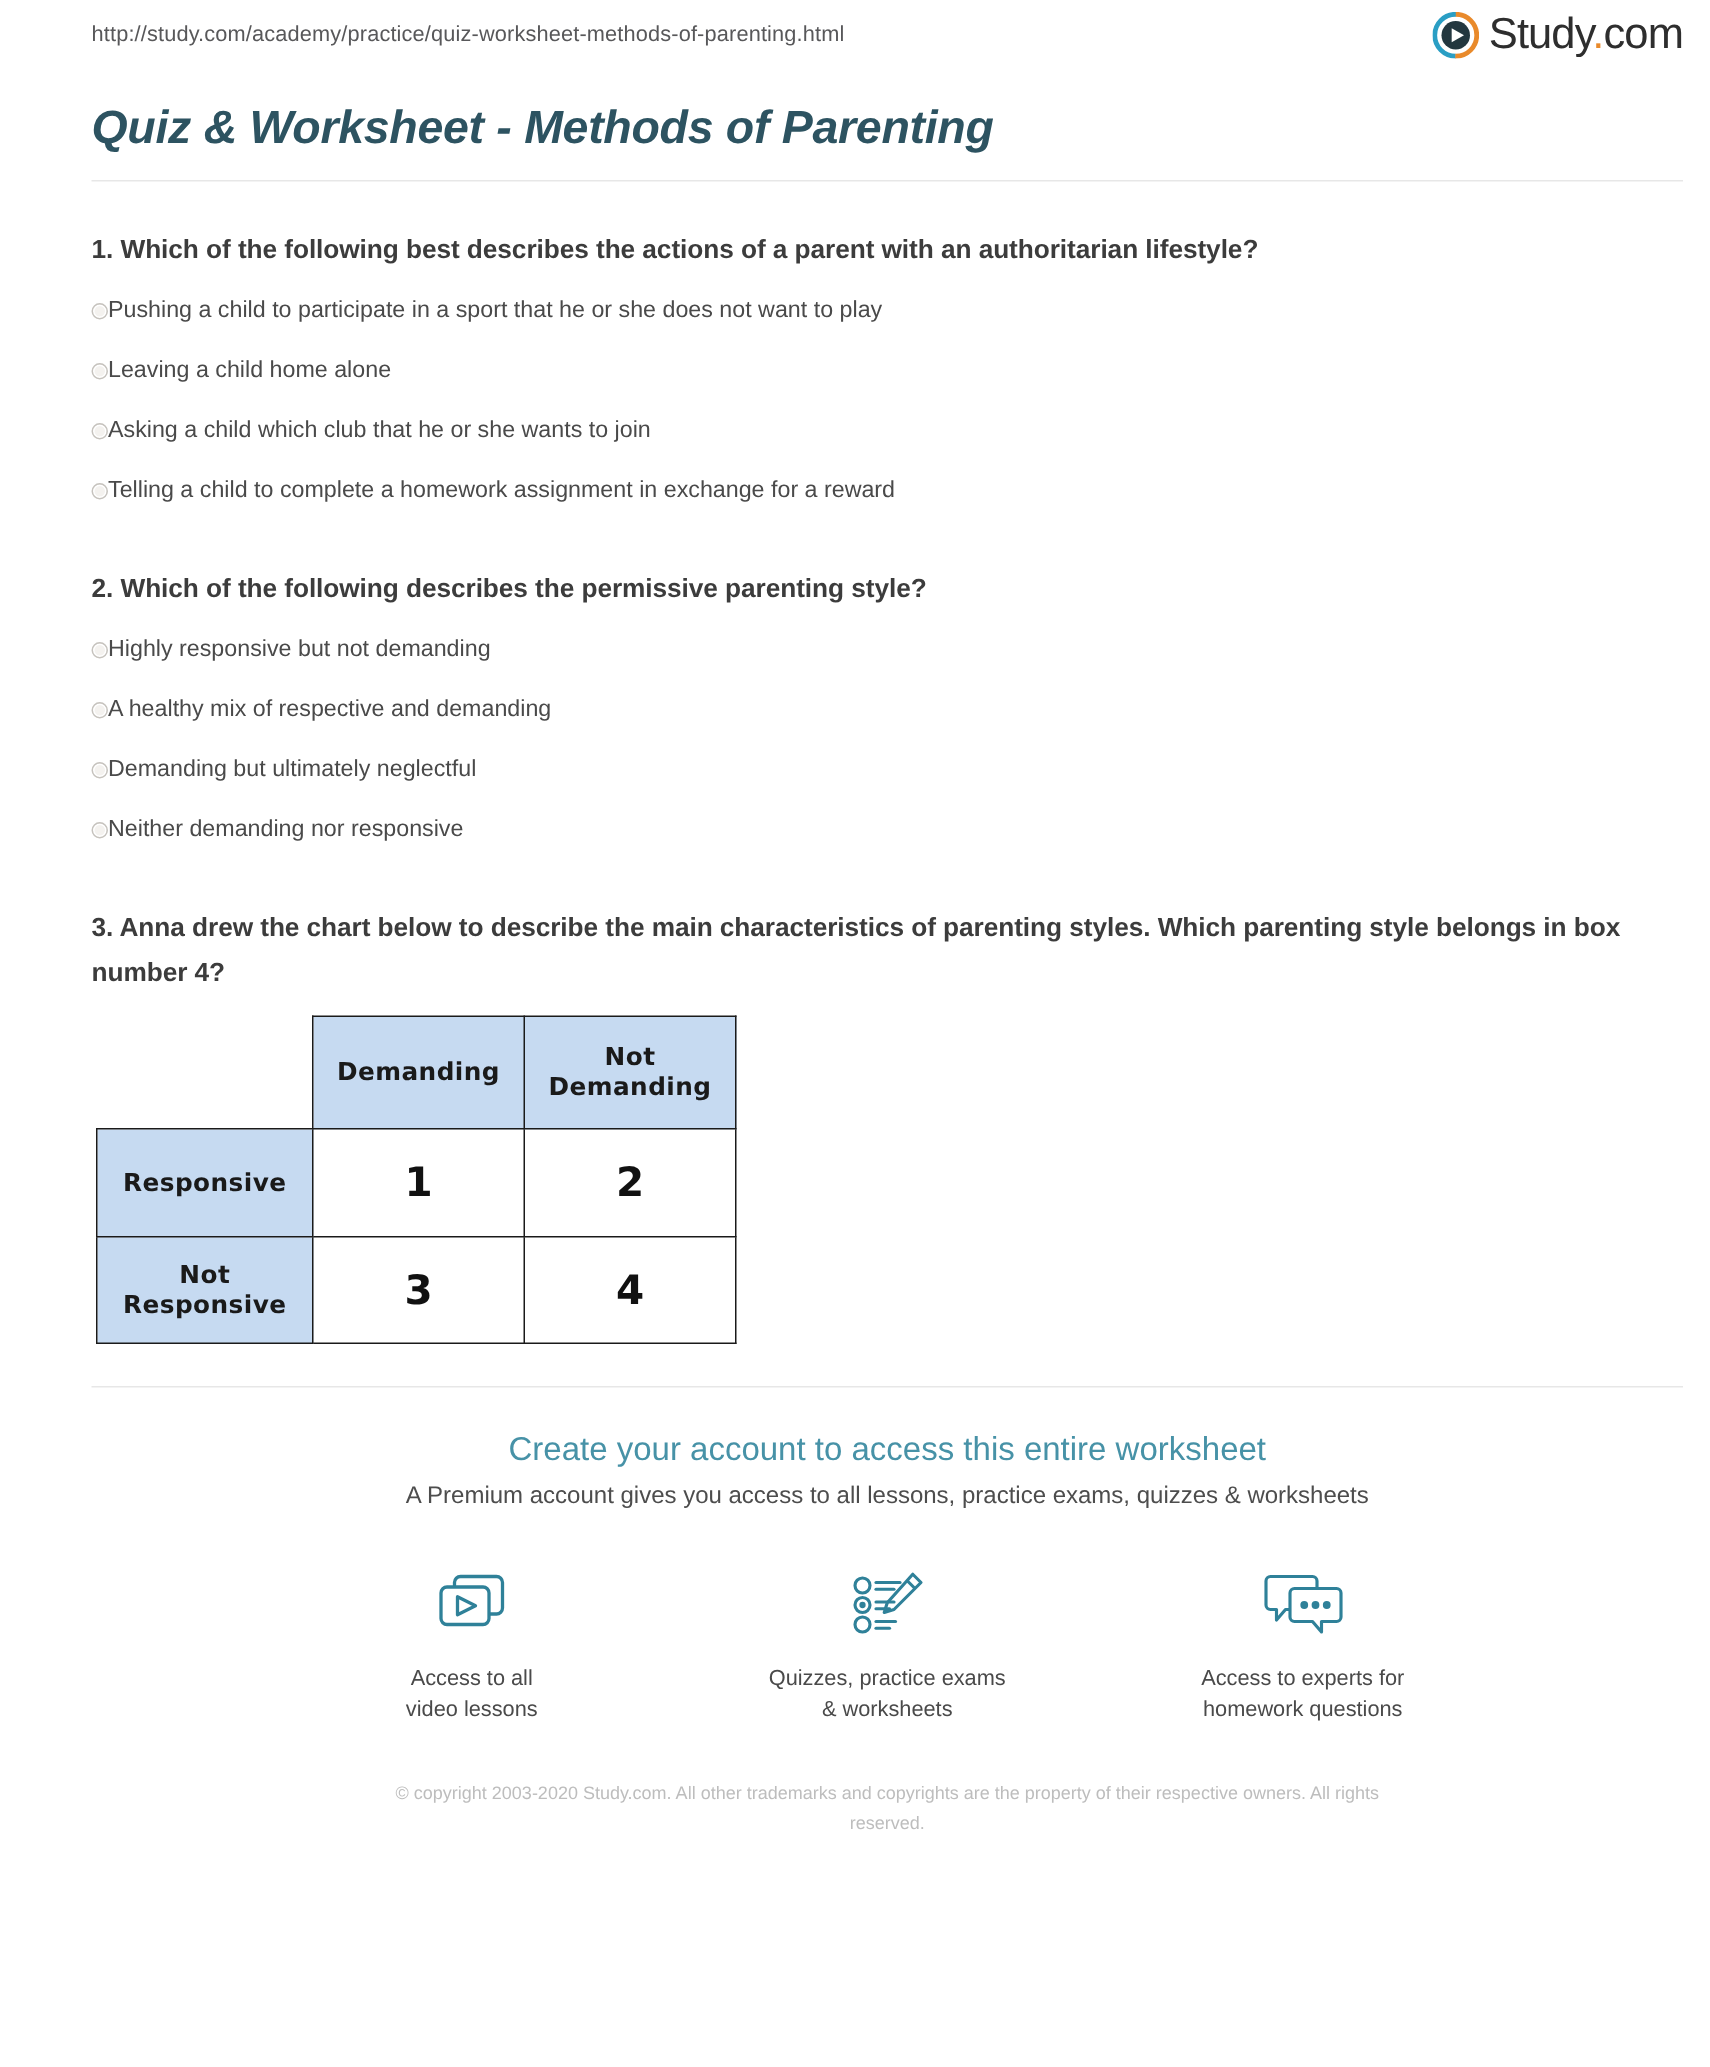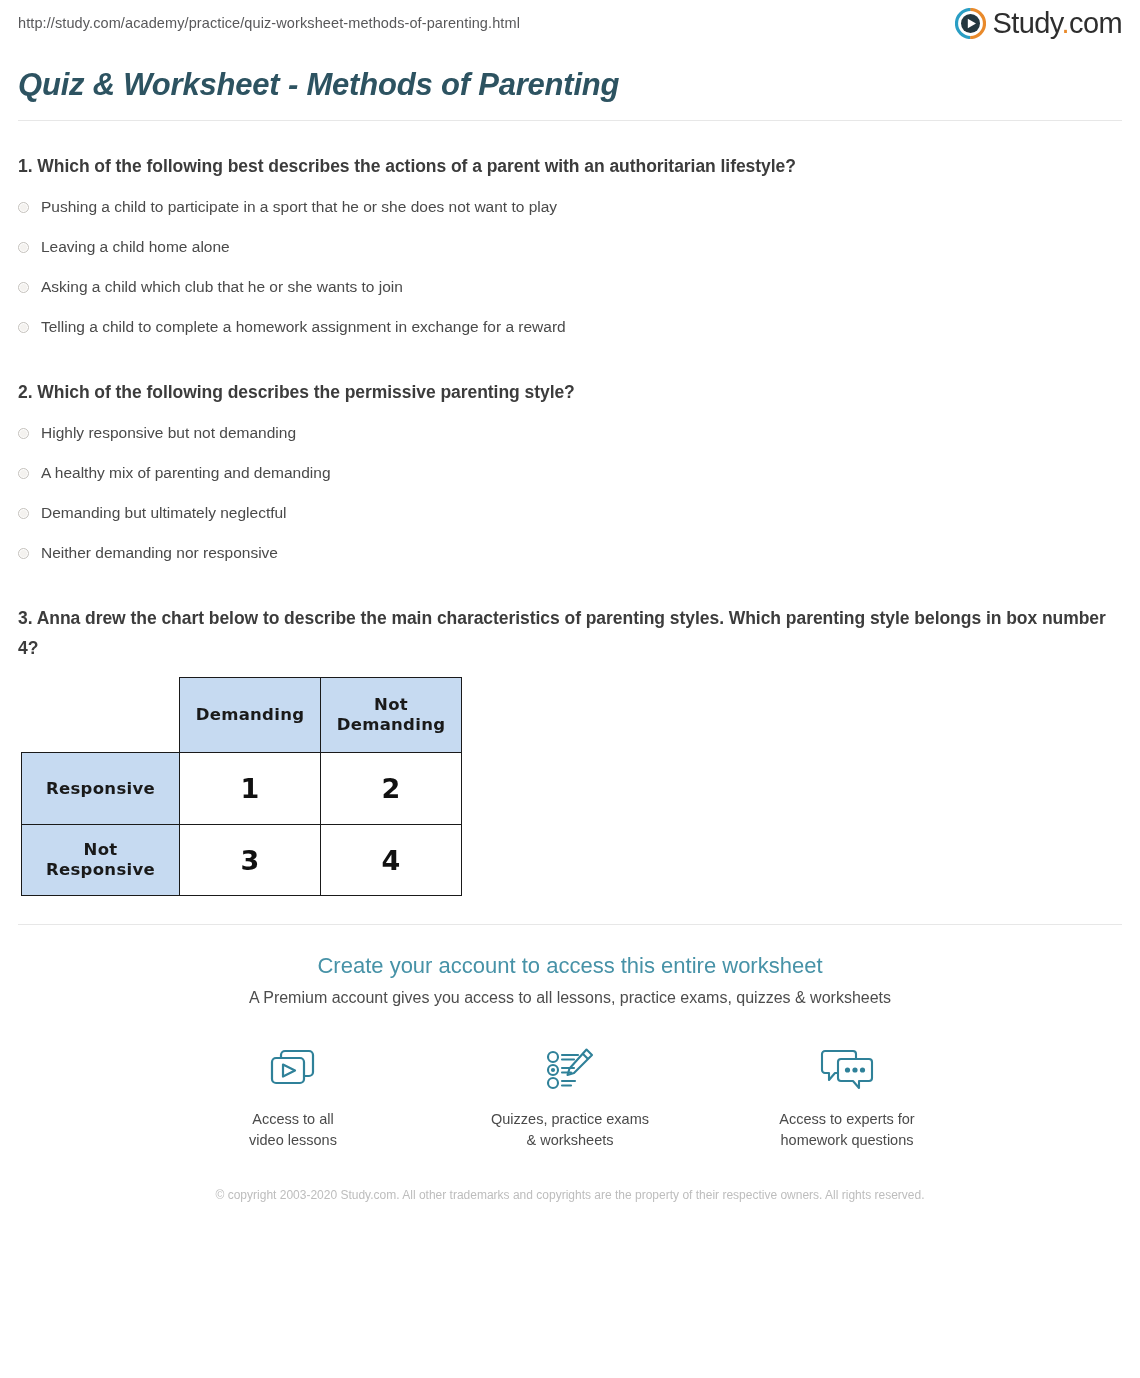--- a/index.html
+++ b/index.html
@@ -6,21 +6,21 @@
   html, body { margin: 0; padding: 0; }
   body {
     width: 1140px;
     height: 1378px;
     background: #ffffff;
     font-family: "Liberation Sans", sans-serif;
     color: #3b3b3b;
     overflow: hidden;
   }
 
-  .page { position: relative; width: 1140px; height: 1378px; }
+  .page { position: relative; width: 1140px; height: 1378px; padding-left: 43px; }
 
   
   .header {
     position: relative;
     height: 56px;
     padding: 14px 18px 0 18px;
   }
   .url {
     font-size: 14.5px;
     color: #58585a;
@@ -72,21 +72,20 @@
     line-height: 30px;
     margin: 30px 0 6px 0;
     letter-spacing: -0.05px;
   }
   .q-block { margin-bottom: 6px; }
 
   .options { margin: 0; padding: 0; list-style: none; }
   .option {
     display: flex;
     align-items: center;
-    gap: 12px;
     height: 40px;
   }
   .radio {
     flex: 0 0 auto;
     width: 11px;
     height: 11px;
     border-radius: 50%;
     border: 1px solid #c6c3be;
     background: #f4f2ef;
     box-shadow: inset 0 0 0 1px #ffffff;
@@ -121,21 +120,21 @@
     color: #1a1a1a;
     line-height: 20px;
     letter-spacing: 0.3px;
   }
   td.cell {
     background: #ffffff;
     font-size: 27px;
     font-weight: 700;
     color: #111111;
   }
-  .col-lbl { width: 158px; }
+  .col-lbl { width: 144px; }
   .col-a  { width: 141px; }
   .col-b  { width: 141px; }
   .row-hdr { height: 75px; }
   .row-1 { height: 72px; }
   .row-2 { height: 71px; }
 
   
   .cta {
     text-align: center;
     padding-top: 26px;
@@ -228,21 +227,21 @@
 
     <div class="q-block">
       <div class="question">2. Which of the following describes the permissive parenting style?</div>
       <ul class="options">
         <li class="option">
           <span class="radio"></span>
           <span class="option-label">Highly responsive but not demanding</span>
         </li>
         <li class="option">
           <span class="radio"></span>
-          <span class="option-label">A healthy mix of parenting and demanding</span>
+          <span class="option-label">A healthy mix of respective and demanding</span>
         </li>
         <li class="option">
           <span class="radio"></span>
           <span class="option-label">Demanding but ultimately neglectful</span>
         </li>
         <li class="option">
           <span class="radio"></span>
           <span class="option-label">Neither demanding nor responsive</span>
         </li>
       </ul>

